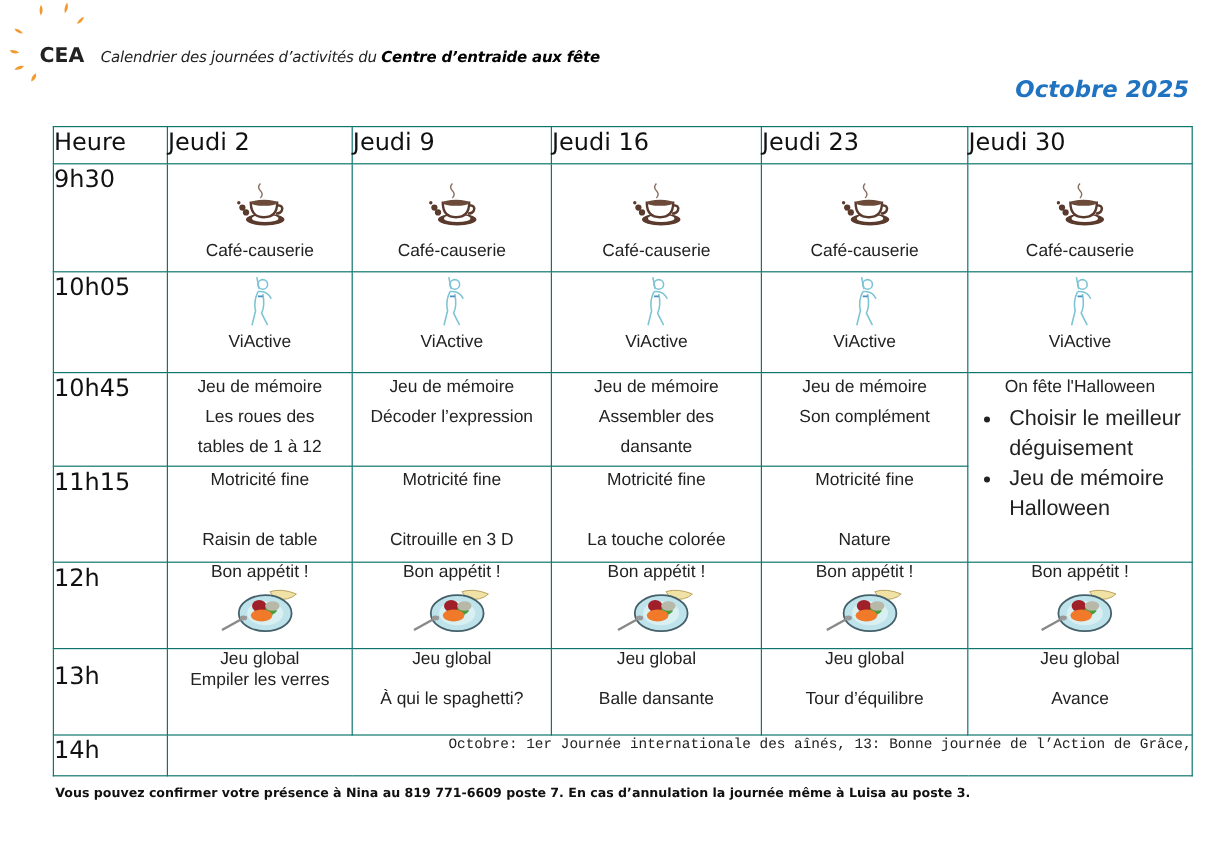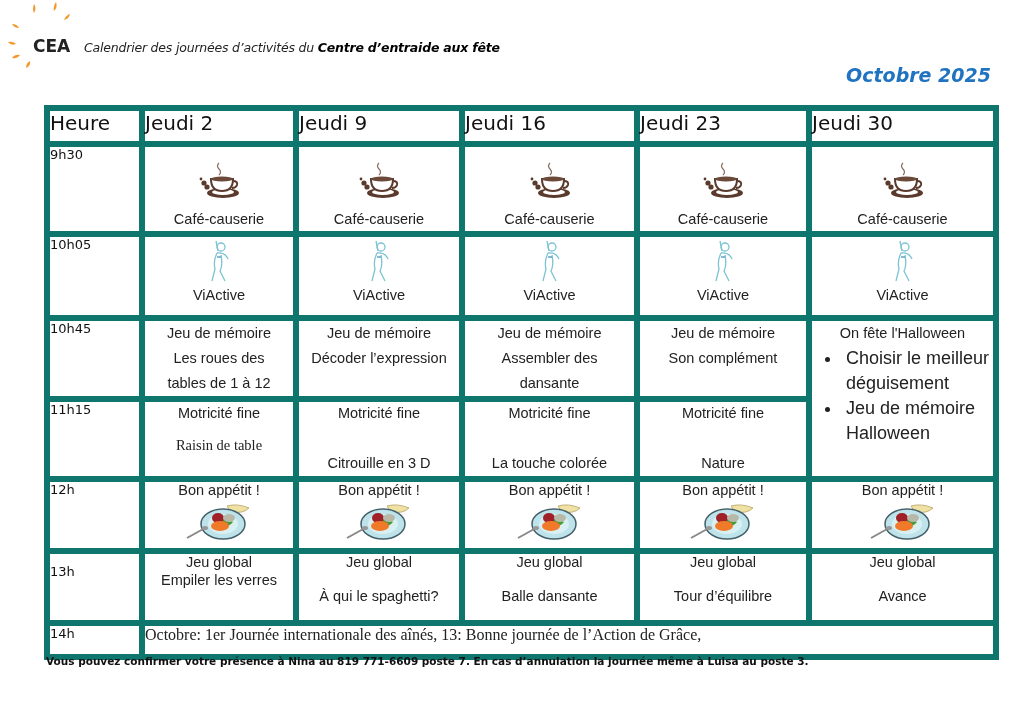--- a/index.html
+++ b/index.html
@@ -2,29 +2,29 @@
 <html><head>
 <meta charset="utf-8">
 <style>
   html, body { margin:0; padding:0; background:#ffffff; }
   body { width:1024px; height:712px; position:relative; overflow:hidden; font-family:"Liberation Sans", sans-serif; color:#111; }
   .logo { position:absolute; left:4px; top:0px; width:80px; height:70px; }
   .subtitle { position:absolute; left:84px; top:40px; font-family:"DejaVu Sans", sans-serif; font-size:12.5px; font-style:italic; color:#222; letter-spacing:-0.2px; white-space:nowrap; }
   .subtitle b { font-weight:bold; color:#000; }
   .month { position:absolute; right:33px; top:64px; font-family:"DejaVu Sans", sans-serif; font-size:19px; font-weight:bold; font-style:italic; color:#1f73c0; }
   table.cal { position:absolute; left:44px; top:105px; width:949px; border-collapse:collapse; table-layout:fixed; }
-  table.cal td, table.cal th { border:6px solid #0f766e; vertical-align:top; padding:0; }
+  table.cal td, table.cal th { border:1px solid #0f766e; vertical-align:top; padding:0; }
   th.hd { font-family:"DejaVu Sans", sans-serif; font-weight:normal; font-size:20px; text-align:left; padding:2px 6px 0 6px; height:30px; }
-  td.hour { font-family:"DejaVu Sans", sans-serif; font-size:13px; padding:2px 8px 0 8px;margin-left:16px; }
+  td.hour { font-family:"DejaVu Sans", sans-serif; font-size:20px; padding:2px 8px 0 8px;margin-left:16px; }
   .cell { font-size:14.5px; text-align:center; color:#222; }
   .lines div { line-height:25px; }
   .icon-wrap { display:flex; justify-content:center; }
   ul.hw { margin:0; padding:0 0 0 30px; text-align:left; font-size:18px; }
   ul.hw li { line-height:25px; padding-left:4px; }
-  .note { font-family:Liberation Serif, serif; font-size:16px; text-align:left; padding:6px 0 0 6px; color:#222; }
+  .note { font-family:Liberation Mono, monospace; font-size:12px; text-align:right; padding:6px 0 0 6px; color:#222; }
   .footer { position:absolute; left:46px; top:655px; font-family:"DejaVu Sans", sans-serif; font-weight:bold; font-size:10.5px; color:#111; white-space:nowrap; }
 </style>
 </head>
 <body>
 
 <svg class="logo" viewBox="0 0 80 70">
   <g fill="#f29a2e">
     <path d="M30 4 q3 4 0 9 q-2 -4 0 -9z"></path>
     <path d="M52 2 q2 5 -2 9 q-1 -5 2 -9z"></path>
     <path d="M66 14 q-1 5 -6 6 q2 -5 6 -6z"></path>
@@ -238,21 +238,21 @@
         <li>Choisir le meilleur déguisement</li>
         <li>Jeu de mémoire Halloween</li>
       </ul>
     </td>
   </tr>
 
   <tr style="height:80px">
     <td class="hour">11h15</td>
     <td class="cell mot-cell">
           <div style="margin-top:3px;">Motricité fine</div>
-          <div style="margin-top:16px;font-family:Liberation Serif, serif;">Raisin de table</div>
+          <div style="margin-top:34px;">Raisin de table</div>
         </td>
     <td class="cell mot-cell">
           <div style="margin-top:3px;">Motricité fine</div>
           <div style="margin-top:34px;">Citrouille en 3 D</div>
         </td>
     <td class="cell mot-cell">
           <div style="margin-top:3px;">Motricité fine</div>
           <div style="margin-top:34px;">La touche colorée</div>
         </td>
     <td class="cell mot-cell">

